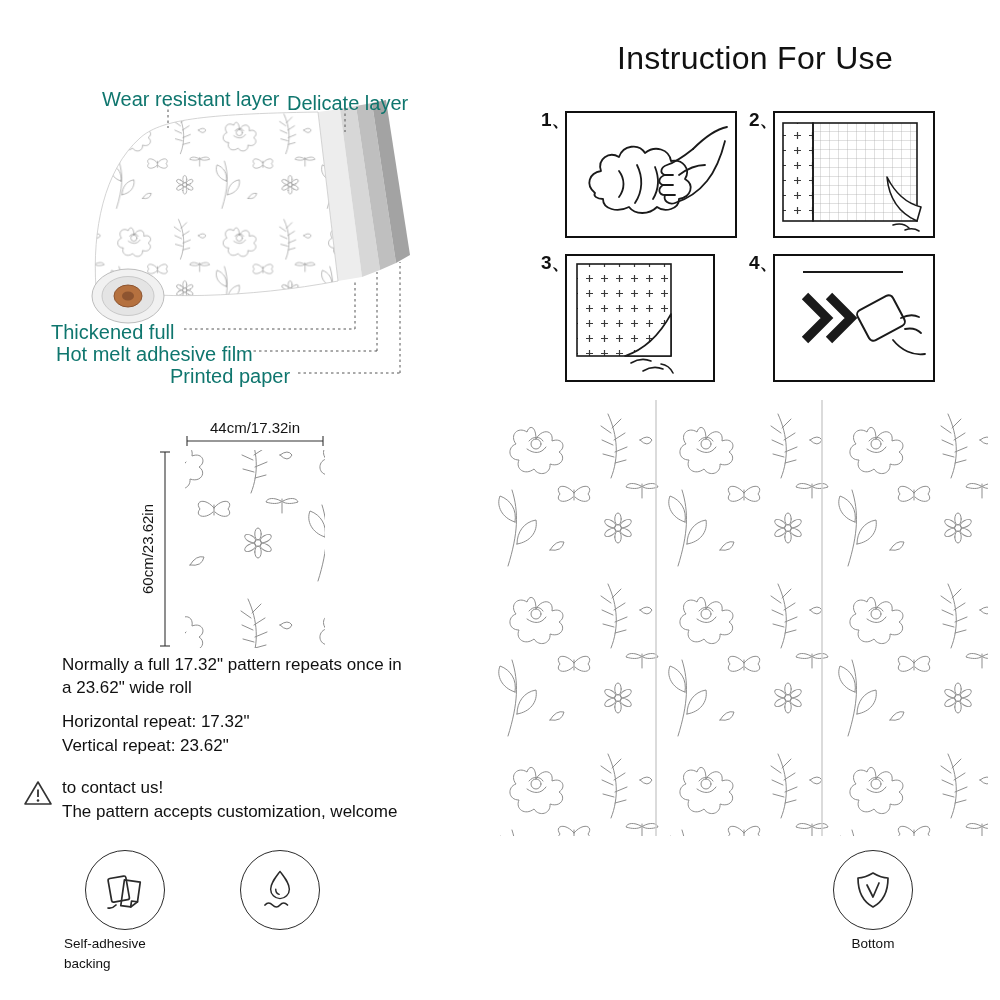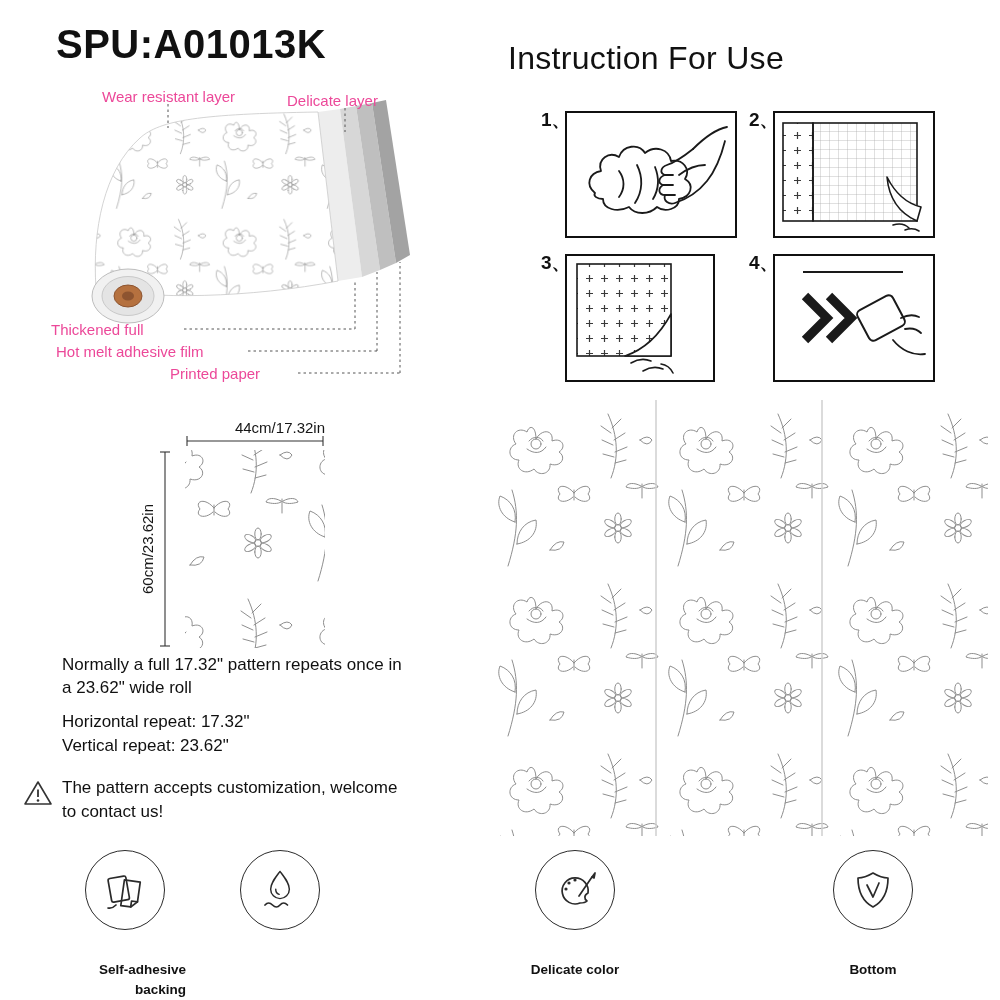--- a/index.html
+++ b/index.html
@@ -1,31 +1,31 @@
 <!DOCTYPE html>
 <html><head>
 <meta charset="utf-8">
 <style>
   html,body{margin:0;padding:0;background:#ffffff;}
   .page{position:relative;width:1000px;height:1000px;background:#fff;overflow:hidden;
         font-family:"Liberation Sans","DejaVu Sans",sans-serif;color:#111;}
   .abs{position:absolute;}
   .spu{left:56px;top:22px;font-size:40px;font-weight:700;letter-spacing:.5px;}
-  .lbl{position:absolute;font-size:15px;white-space:nowrap;color:#ec4899;}
+  .lbl{position:absolute;font-size:20px;white-space:nowrap;color:#0f766e;}
   .dim-lbl{position:absolute;font-size:15px;white-space:nowrap;color:#151515;}
   .dim-lbl.vert{transform:translate(-50%,-50%) rotate(-90deg);}
   .bodytext{position:absolute;font-size:17px;line-height:23px;color:#101010;}
-  .instr-title{position:absolute;left:508px;top:40px;width:390px;
+  .instr-title{position:absolute;left:560px;top:40px;width:390px;text-align:center;
                font-size:32px;font-weight:500;letter-spacing:.3px;}
   .stepbox{position:absolute;border:2px solid #101010;background:#fff;}
   .stepnum{position:absolute;font-size:19px;font-weight:700;}
   .feature{position:absolute;top:850px;width:156px;display:flex;flex-direction:column;align-items:center;}
   .fcircle{width:78px;height:78px;border:1.7px solid #2b2b2b;border-radius:50%;
            display:flex;align-items:center;justify-content:center;background:#fff;}
-  .flabel{margin-top:30px;text-align:right;font-weight:700;font-size:13.5px;line-height:1.45;max-width:122px;}
+  .flabel{margin-top:4px;text-align:left;font-weight:400;font-size:13.5px;line-height:1.45;max-width:122px;}
   svg{display:block;}
 </style>
 </head>
 <body>
 
 <div class="page">
 
   <svg width="0" height="0" style="position:absolute" aria-hidden="true">
     <defs>
       <g id="tile-art" fill="none" stroke="#8e8e8e" stroke-width="1" stroke-linecap="round">
@@ -72,21 +72,20 @@
       </pattern>
       <pattern id="plusPat" width="15" height="15" patternUnits="userSpaceOnUse">
         <path d="M7.5,4 v7 M4,7.5 h7" stroke="#3a3a3a" stroke-width="1.2"></path>
       </pattern>
       <pattern id="gridPat" width="9" height="9" patternUnits="userSpaceOnUse">
         <path d="M9,0 H0 V9" fill="none" stroke="#a5a5a5" stroke-width="0.7"></path>
       </pattern>
     </defs>
   </svg>
 
-  <div class="abs spu">SPU:A01013K</div>
 
   <svg class="abs" style="left:0;top:0;width:500px;height:430px" viewBox="0 0 500 430">
 
     <polygon points="318,112 340,109 362,277 338,281" fill="#ededed"></polygon>
     <polygon points="340,109 356,106 380,270 362,277" fill="#d7d7d7"></polygon>
     <polygon points="356,106 372,103 396,263 380,270" fill="#bfbfbf"></polygon>
     <polygon points="372,103 386,100 410,255 396,263" fill="#a3a3a3"></polygon>
 
     <path d="M96,288 C92,230 104,170 140,138 C160,120 200,114 318,112 L338,281 C250,298 150,300 96,288 Z" fill="url(#floralSmall)" stroke="#c9c9c9" stroke-width="0.8"></path>
 
@@ -116,38 +115,38 @@
     <rect x="55" y="35" width="140" height="198" fill="url(#floral)"></rect>
     <g stroke="#333" stroke-width="1.1">
       <line x1="57" y1="26" x2="193" y2="26"></line>
       <line x1="57" y1="21" x2="57" y2="31"></line>
       <line x1="193" y1="21" x2="193" y2="31"></line>
       <line x1="35" y1="37" x2="35" y2="231"></line>
       <line x1="30" y1="37" x2="40" y2="37"></line>
       <line x1="30" y1="231" x2="40" y2="231"></line>
     </g>
   </svg>
-  <span class="dim-lbl" style="left:185px;top:419px;width:140px;text-align:right">44cm/17.32in</span>
+  <span class="dim-lbl" style="left:185px;top:419px;width:140px;text-align:center">44cm/17.32in</span>
   <span class="dim-lbl vert" style="left:147px;top:549px">60cm/23.62in</span>
 
   <div class="bodytext" style="left:62px;top:653px">
     <div>Normally a full 17.32" pattern repeats once in</div>
     <div>a 23.62" wide roll</div>
   </div>
   <div class="bodytext" style="left:62px;top:710px">Horizontal repeat: 17.32"</div>
   <div class="bodytext" style="left:62px;top:734px">Vertical repeat:  23.62"</div>
 
   <svg class="abs" style="left:23px;top:779px;width:30px;height:28px" viewBox="0 0 30 28">
     <path d="M15,3 L28,25 H2 Z" fill="none" stroke="#333" stroke-width="1.6" stroke-linejoin="round"></path>
     <line x1="15" y1="10.5" x2="15" y2="18" stroke="#333" stroke-width="1.8"></line>
     <circle cx="15" cy="21.5" r="1.3" fill="#333"></circle>
   </svg>
   <div class="bodytext" style="left:62px;top:776px;line-height:24px">
+    <div>to contact us!</div>
     <div>The pattern accepts customization, welcome</div>
-    <div>to contact us!</div>
   </div>
 
   <div class="instr-title">Instruction For Use</div>
 
   <span class="stepnum" style="left:541px;top:107px">1、</span>
   <span class="stepnum" style="left:749px;top:107px">2、</span>
   <span class="stepnum" style="left:541px;top:250px">3、</span>
   <span class="stepnum" style="left:749px;top:250px">4、</span>
 
   <div class="stepbox" style="left:565px;top:111px;width:168px;height:123px">
@@ -231,33 +230,20 @@
         <g transform="translate(0,-5) scale(0.85)">
           <path d="M0,-16 C6,-8 11,-2 11,5 A11,11 0 1 1 -11,5 C-11,-2 -6,-8 0,-16 Z"></path>
           <path d="M-5,5 a6,6 0 0 0 4,6"></path>
         </g>
         <path d="M-15,15 q3.5,-4 7.5,0 t7.5,0 t7.5,0"></path>
       </svg>
     </div>
   </div>
 
 
-  <div class="feature" style="left:497px">
-    <div class="fcircle">
-      <svg width="46" height="46" viewBox="-23 -23 46 46" fill="none" stroke="#2a2a2a" stroke-width="1.7" stroke-linecap="round" stroke-linejoin="round">
-        <path d="M5,13 A13,13 0 1 1 13,3 C9,5 9,9 12,11 C10,13 8,13 5,13 Z"></path>
-        <circle cx="-6" cy="-7" r="1.6" fill="#2a2a2a" stroke="none"></circle>
-        <circle cx="0" cy="-10" r="1.6" fill="#2a2a2a" stroke="none"></circle>
-        <circle cx="-9" cy="-1" r="1.6" fill="#2a2a2a" stroke="none"></circle>
-        <path d="M4,6 L17,-13"></path>
-        <path d="M17,-13 l3,-4 l-1,5 z"></path>
-      </svg>
-    </div>
-    <div class="flabel">Delicate color</div>
-  </div>
 
 
   <div class="feature" style="left:795px">
     <div class="fcircle">
       <svg width="46" height="46" viewBox="-23 -23 46 46" fill="none" stroke="#2a2a2a" stroke-width="1.7" stroke-linecap="round" stroke-linejoin="round">
         <path d="M0,-17 C5,-14 11,-12 15,-12 C15,-2 13,10 0,17 C-13,10 -15,-2 -15,-12 C-11,-12 -5,-14 0,-17 Z"></path>
         <path d="M-6,-5 L0,7 L6,-7"></path>
       </svg>
     </div>
     <div class="flabel">Bottom</div>

